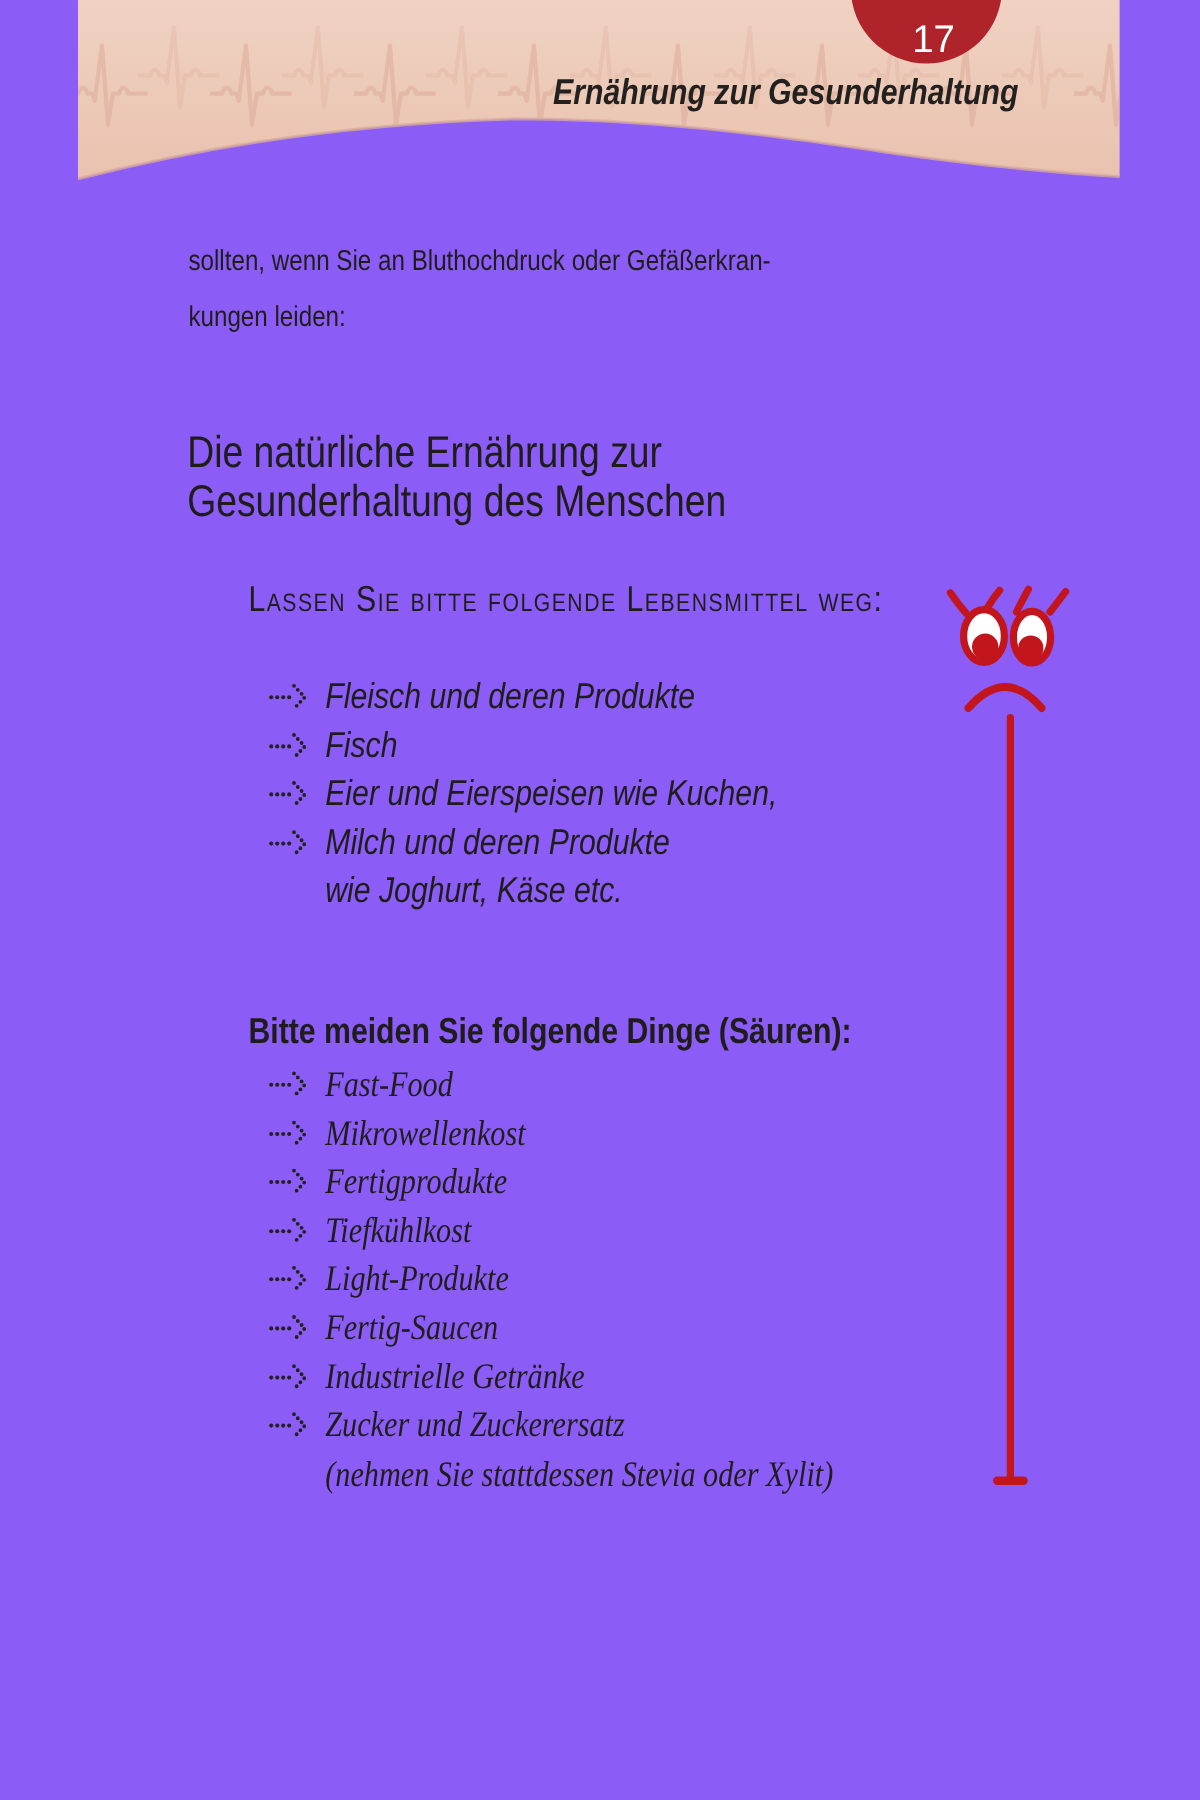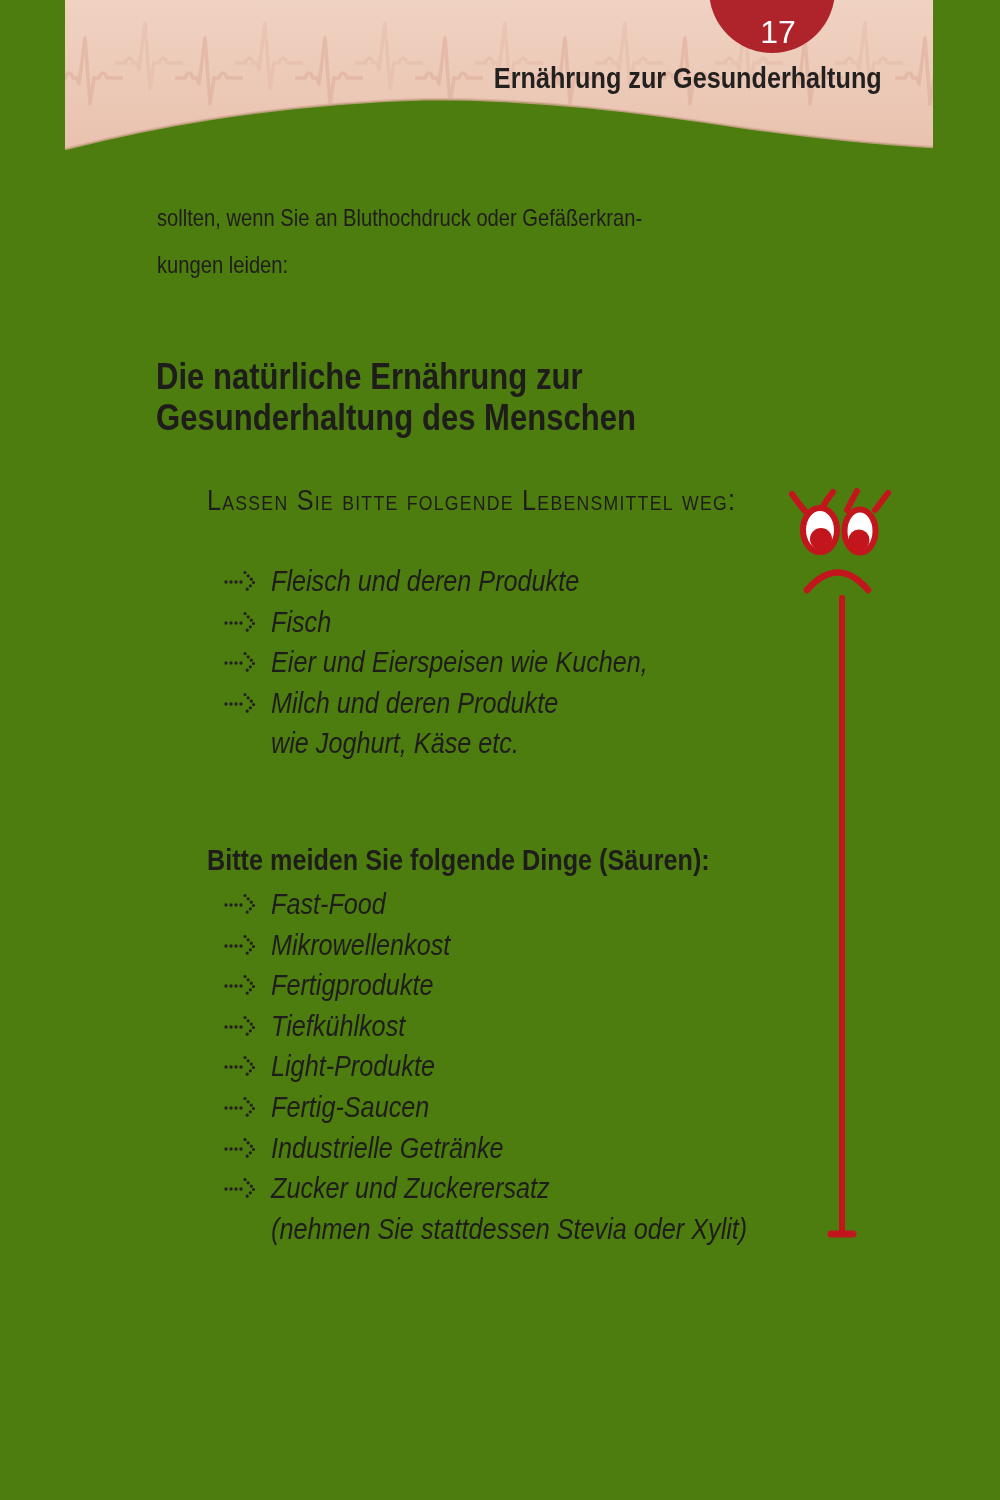--- a/index.html
+++ b/index.html
@@ -1,51 +1,51 @@
 <!DOCTYPE html>
 <html><head>
 <meta charset="utf-8">
 <style>
   html,body{margin:0;padding:0;background:#fff;}
   .page{
-    position:relative;width:1000px;height:1500px;background:#4d7c0f;overflow:hidden;
+    position:relative;width:1000px;height:1500px;background:#8b5cf6;overflow:hidden;
     font-family:"Liberation Sans",sans-serif;color:#1f1d1b;
   }
   
   .cx{display:inline-block;transform:scaleX(.84);transform-origin:0 50%;white-space:nowrap;}
   .cxr{display:inline-block;transform:scaleX(.84);transform-origin:100% 50%;white-space:nowrap;}
 
   .band-svg{position:absolute;left:0;top:0;}
 
   .page-num{
     position:absolute;left:738px;top:16px;width:80px;text-align:center;
     font-size:32px;color:#ffffff;line-height:32px;
   }
   .header-title{
-    position:absolute;left:420px;top:62px;width:400px;text-align:left;
-    font-size:30px;font-weight:bold;color:#23211f;line-height:32px;
+    position:absolute;left:387px;top:62px;width:400px;text-align:left;
+    font-size:30px;font-weight:bold;font-style:italic;color:#23211f;line-height:32px;
   }
 
   .intro{position:absolute;left:157px;top:194px;font-size:24px;line-height:47px;}
   .intro .ln{height:47px;}
 
   .heading{position:absolute;left:156px;top:356px;font-size:37px;font-weight:400;line-height:41px;margin:0;}
-  .heading .ln{height:41px;font-weight:bold;}
+  .heading .ln{height:41px;}
 
   .smallcaps{
     position:absolute;left:207px;top:484px;font-size:30px;line-height:32px;
     font-variant:small-caps;letter-spacing:1.5px;
   }
   .group-title{position:absolute;left:207px;font-size:30px;font-weight:bold;line-height:32px;}
   .gt1{top:519px;}
   .gt2{top:844px;}
 
   .list{position:absolute;left:224px;font-size:30px;font-style:italic;}
   .list1{top:561px;}
-  .list2{top:884px;}
+  .list2{top:884px;font-family:Liberation Serif, serif;}
   .list1 .ln{height:40.5px;line-height:40.5px;}
   .list2 .ln{height:40.6px;line-height:40.6px;}
   .item{position:relative;padding-left:47px;}
   .bullet{position:absolute;left:0;top:7px;width:33px;height:26px;}
 
   .face-svg{position:absolute;left:780px;top:468px;}
 </style>
 </head>
 <body>
 

